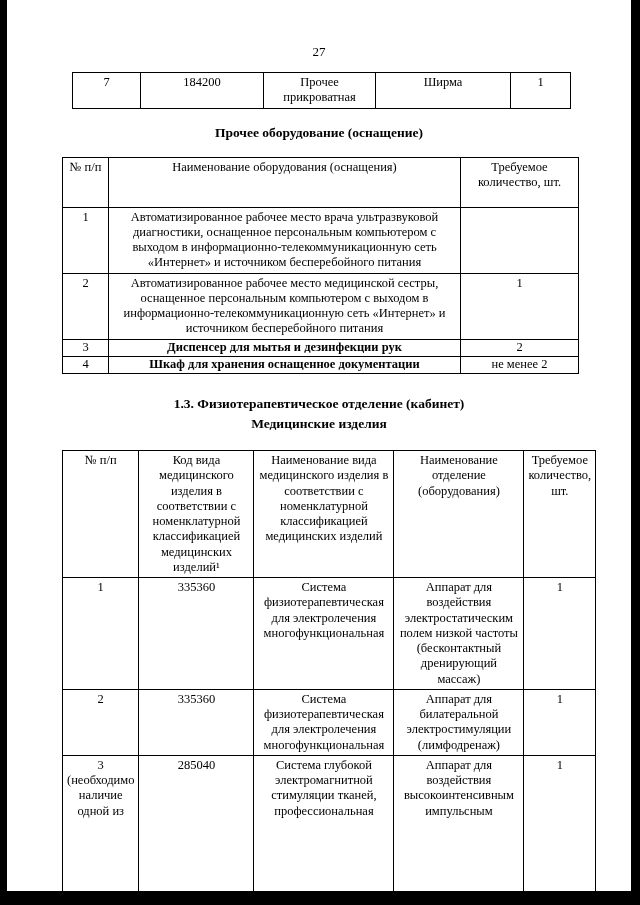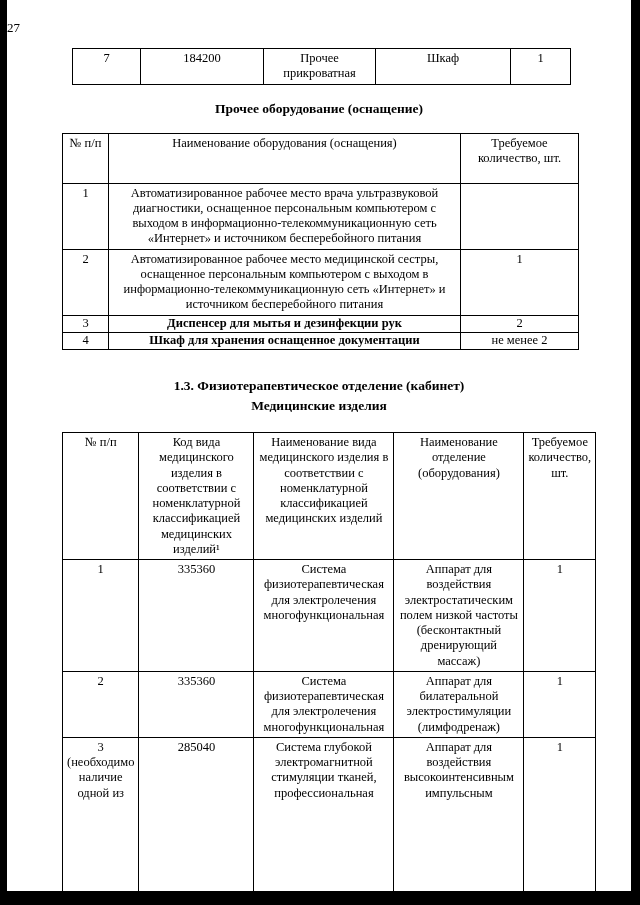--- a/index.html
+++ b/index.html
@@ -13,21 +13,22 @@
     color:#000;
     margin:0 auto;
   }
   .page {
     position:absolute;
     left:7px; top:0; right:9px; bottom:14px;
     background:#fff;
     overflow:hidden;
   }
   .pagenum {
-    padding-top:20px;
+    text-align:center;
+    padding-top:44px;
     font-size:13px;
   }
   table {
     border-collapse:collapse;
     table-layout:fixed;
   }
   td, th {
     border:1px solid #000;
     font-size:12.5px;
     font-weight:normal;
@@ -41,21 +42,21 @@
   .heading {
     text-align:center;
     font-weight:bold;
     font-size:13.5px;
   }
   .h-other { margin-top:16px; }
   .table2 { margin:16px 0 0 55px; }
   .table2 th { height:50px; }
   .compact td { padding:0 2px 1px 2px; }
   .bold { font-weight:bold; }
-  .h-physio { margin-top:28px; }
+  .h-physio { margin-top:22px; }
   .h-devices { margin-top:4px; }
   .table3 { margin:18px 0 0 55px; }
   .table3 tr.cutrow td { height:180px; }
 </style>
 </head>
 <body>
 
 <div class="scan">
   <div class="page">
 
@@ -67,21 +68,21 @@
           <col style="width:123px">
           <col style="width:112px">
           <col style="width:135px">
           <col style="width:60px">
       </colgroup>
       <tbody>
           <tr>
         <td>7</td>
         <td>184200</td>
         <td>Прочее прикроватная</td>
-        <td>Шкаф</td>
+        <td>Ширма</td>
         <td>1</td>
       </tr>
     </tbody>
       </table>
 
     <div class="heading h-other">Прочее оборудование (оснащение)</div>
 
     <table class="table2">
       <colgroup>
         <col style="width:46px">

